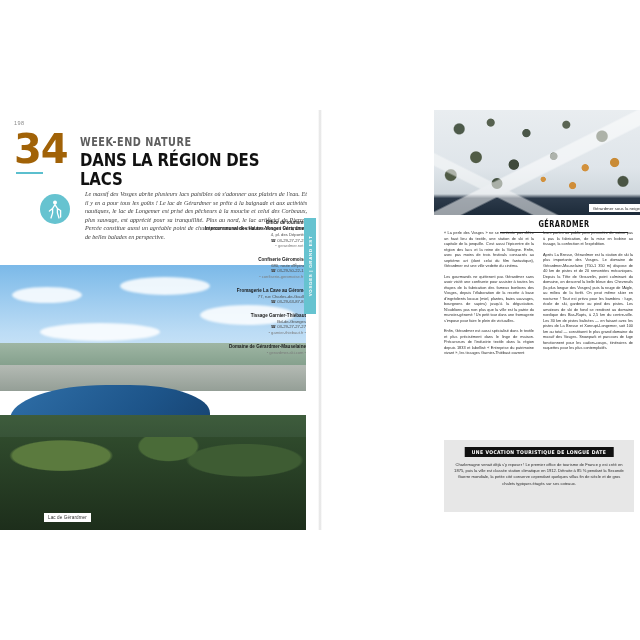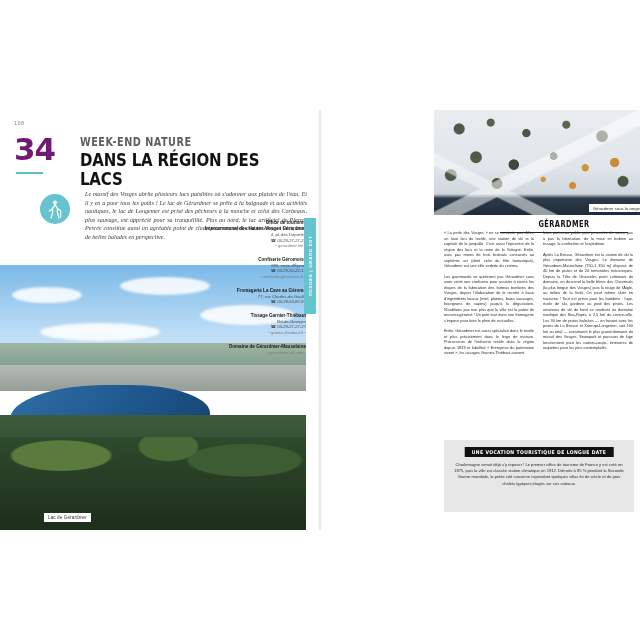--- a/index.html
+++ b/index.html
@@ -34,22 +34,22 @@
 
   
   .folio{
     position:absolute;left:14px;top:10px;
     font-size:5.5px;color:#8a8a8a;letter-spacing:.4px;
   }
   .head-wrap{position:absolute;left:14px;top:25px;width:292px;}
   .num-row{display:flex;align-items:flex-start;}
   .chapnum{
     font-family:"DejaVu Sans", sans-serif;
-    font-weight:bold;font-size:31px;line-height:28px;
-    color:#701a75;letter-spacing:-1px;
+    font-weight:bold;font-size:40px;line-height:28px;
+    color:#a16207;letter-spacing:-1px;
     width:44px;
   }
   .rule{
     width:27px;height:2px;background:#5bbfce;margin-top:9px;margin-left:2px;
   }
   .titles{margin-left:22px;}
   .kicker{
     font-family:"DejaVu Sans Condensed","DejaVu Sans", sans-serif;
     font-size:12.5px;font-weight:bold;letter-spacing:.6px;
     color:#5e5e5e;line-height:13px;

